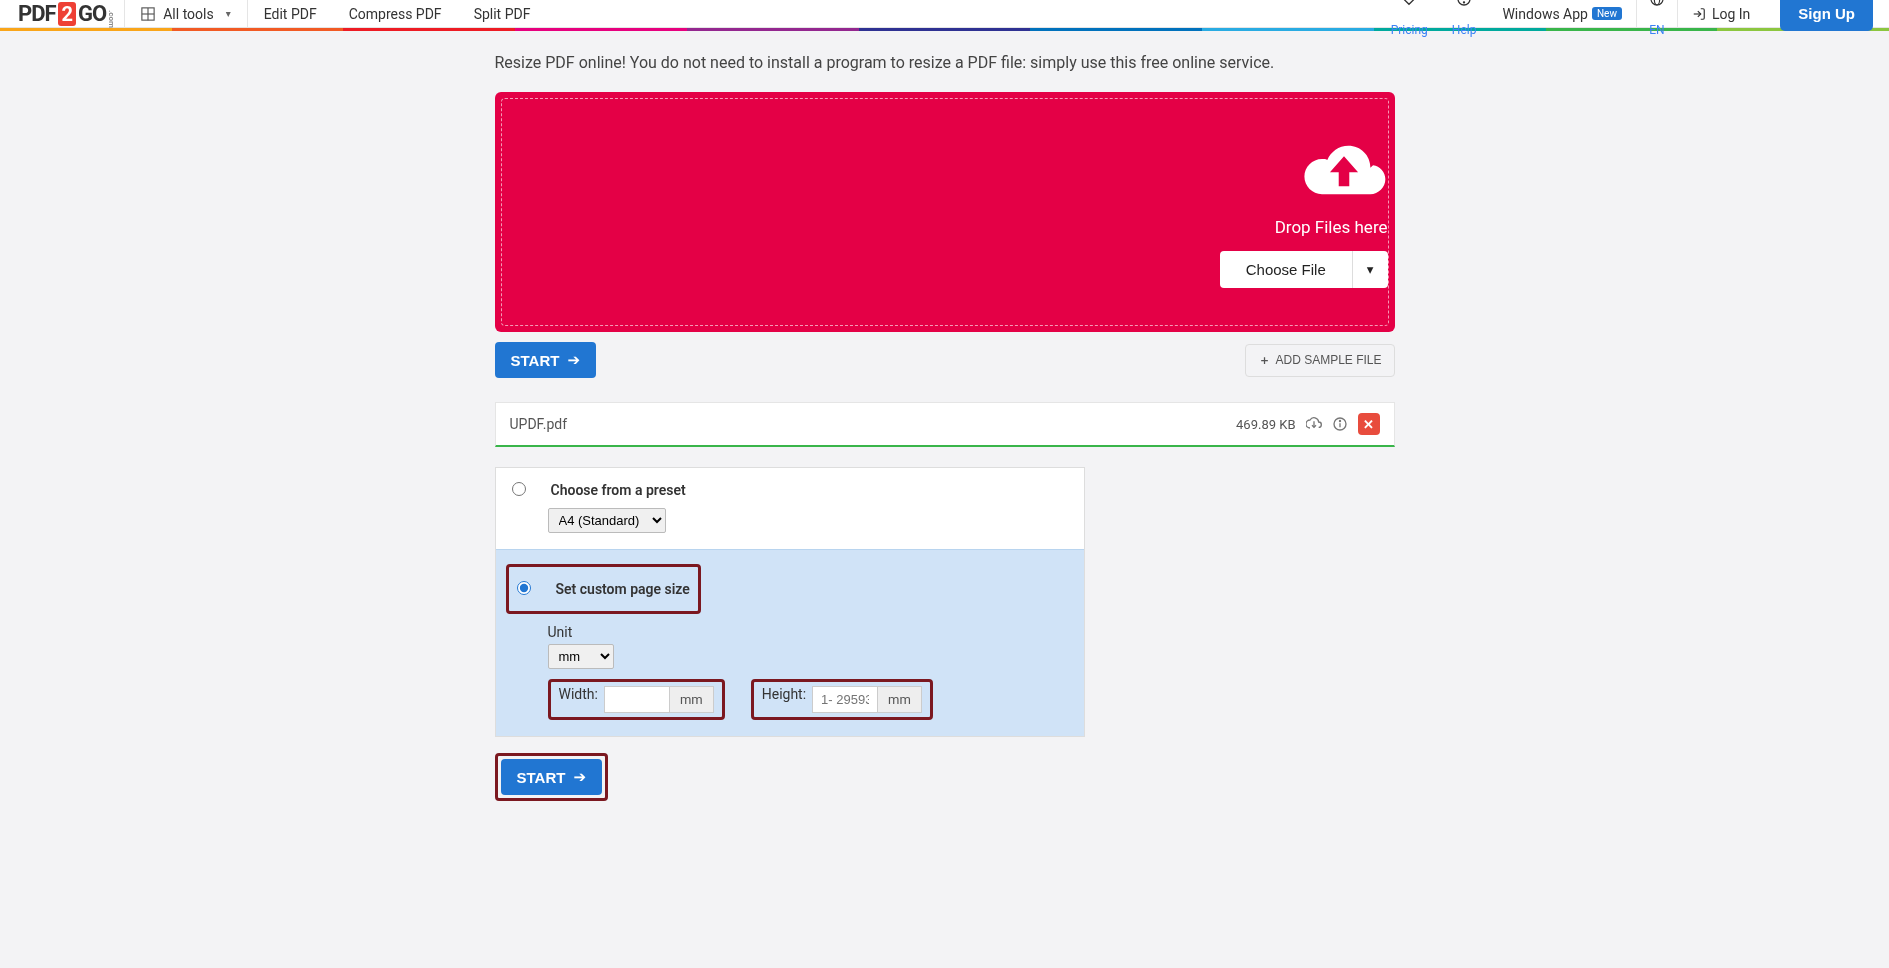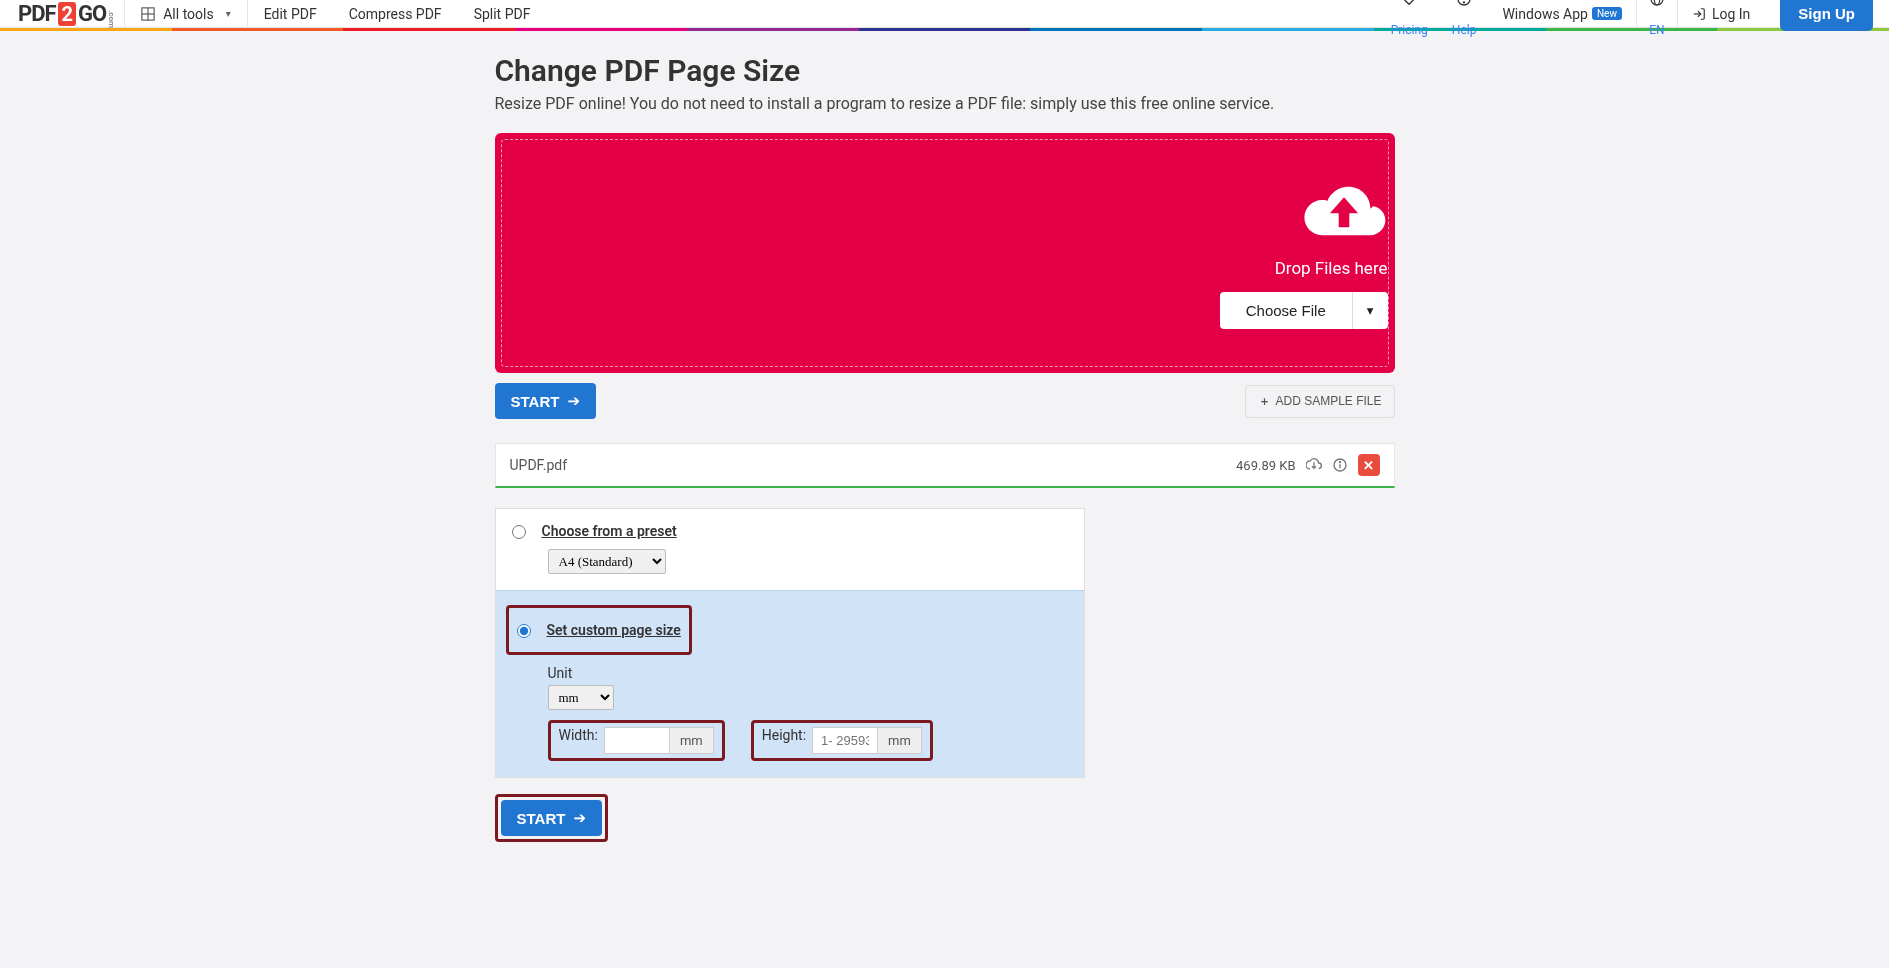--- a/index.html
+++ b/index.html
@@ -46,24 +46,24 @@
 
 .file-row { background: #fff; border: 1px solid #e5e5e5; border-bottom: 2px solid #39b54a; margin-top: 24px; display: flex; align-items: center; padding: 10px 14px; gap: 10px; font-size: 14px; }
 .file-name { flex: 1; color: #555; }
 .file-size { color: #555; font-size: 13px; }
 .file-icn { color: #777; cursor: pointer; display:flex; }
 .file-del { background: #e84c3d; color: #fff; width: 22px; height: 22px; border-radius: 4px; display: flex; align-items: center; justify-content: center; cursor: pointer; font-size: 13px; font-weight:700;}
 
 .options { width: 590px; margin-top: 20px; border: 1px solid #ddd; background: #fff; }
 .opt-section { padding: 14px 16px 16px 16px; }
 .opt-section.sel { background: #d0e3f7; border-top: 1px solid #b8d4ef; }
-.opt-head { display: flex; align-items: flex-end; gap: 16px; font-size: 14px; font-weight: 600; text-decoration: underline; }
+.opt-head { display: flex; align-items: flex-start; gap: 25px; font-size: 14px; font-weight: 600; }
 .opt-sub { margin-left: 36px; margin-top: 10px; }
 .opt-label { font-size: 14px; color: #333; margin-bottom: 4px; }
-select.small { padding: 3px 6px; font-size: 13px; border: 1px solid #bbb; border-radius: 2px; background: #f0f0f0; font-family: Liberation Serif, serif; }
+select.small { padding: 3px 6px; font-size: 13px; border: 1px solid #bbb; border-radius: 2px; background: #f0f0f0; }
 .select-preset { width: 118px; }
 .select-unit { width: 66px; }
 
 .dim-row { display: flex; gap: 26px; margin-top: 10px; }
 .dim-block { display: flex; gap: 6px; }
 .input-group { display: flex; border: 1px solid #ccc; background: #fff; }
 .input-group input { border: none; padding: 5px 8px; font-size: 13px; width: 64px; outline: none; }
 .input-group .suffix { background: #eee; padding: 5px 10px; font-size: 13px; color: #555; border-left: 1px solid #ccc; }
 
 .hlbox { border: 3px solid #7b1820; border-radius: 4px; padding: 2px; display: inline-block; }
@@ -151,21 +151,20 @@
     <div class="r5"></div>
     <div class="r6"></div>
     <div class="r7"></div>
     <div class="r8"></div>
     <div class="r9"></div>
     <div class="r10"></div>
     <div class="r11"></div>
 </div>
 
 <div class="container">
-  <h1 class="page-title">Change PDF Page Size</h1>
   <p class="page-sub">Resize PDF online! You do not need to install a program to resize a PDF file: simply use this free online service.</p>
 
   <div class="dropzone-wrap">
     <div class="dropzone">
       <svg class="cloud-icon" viewBox="0 0 100 75">
           <path fill="#fff" d="M80 35c0-14-11-25-25-25-11 0-20 7-24 16-2-1-4-1-6-1-11 0-20 9-20 20s9 20 20 20h55c9 0 17-8 17-17 0-8-6-15-14-16z"></path>
           <path fill="#e40046" d="M50 22l-16 18h10v16h12V40h10L50 22z"></path>
         </svg>
       <div class="drop-label">Drop Files here</div>
       <div class="choose-group">

